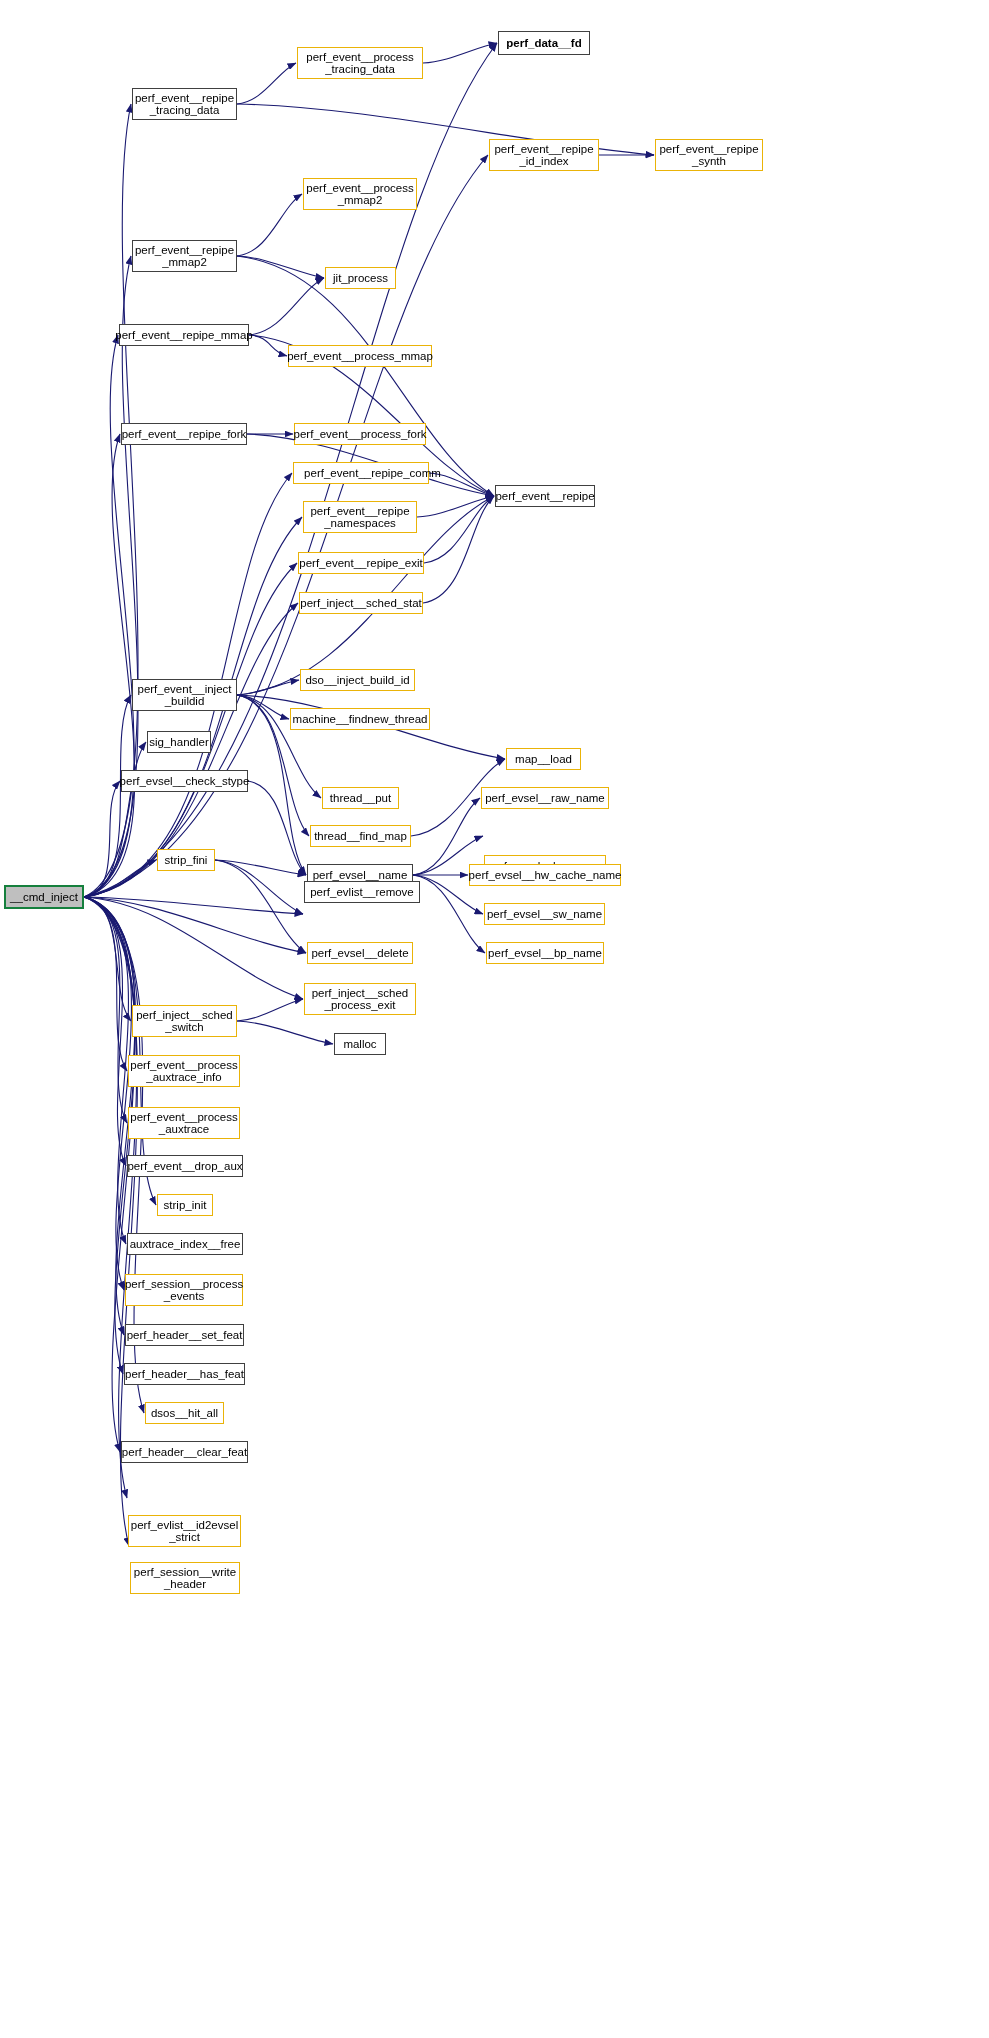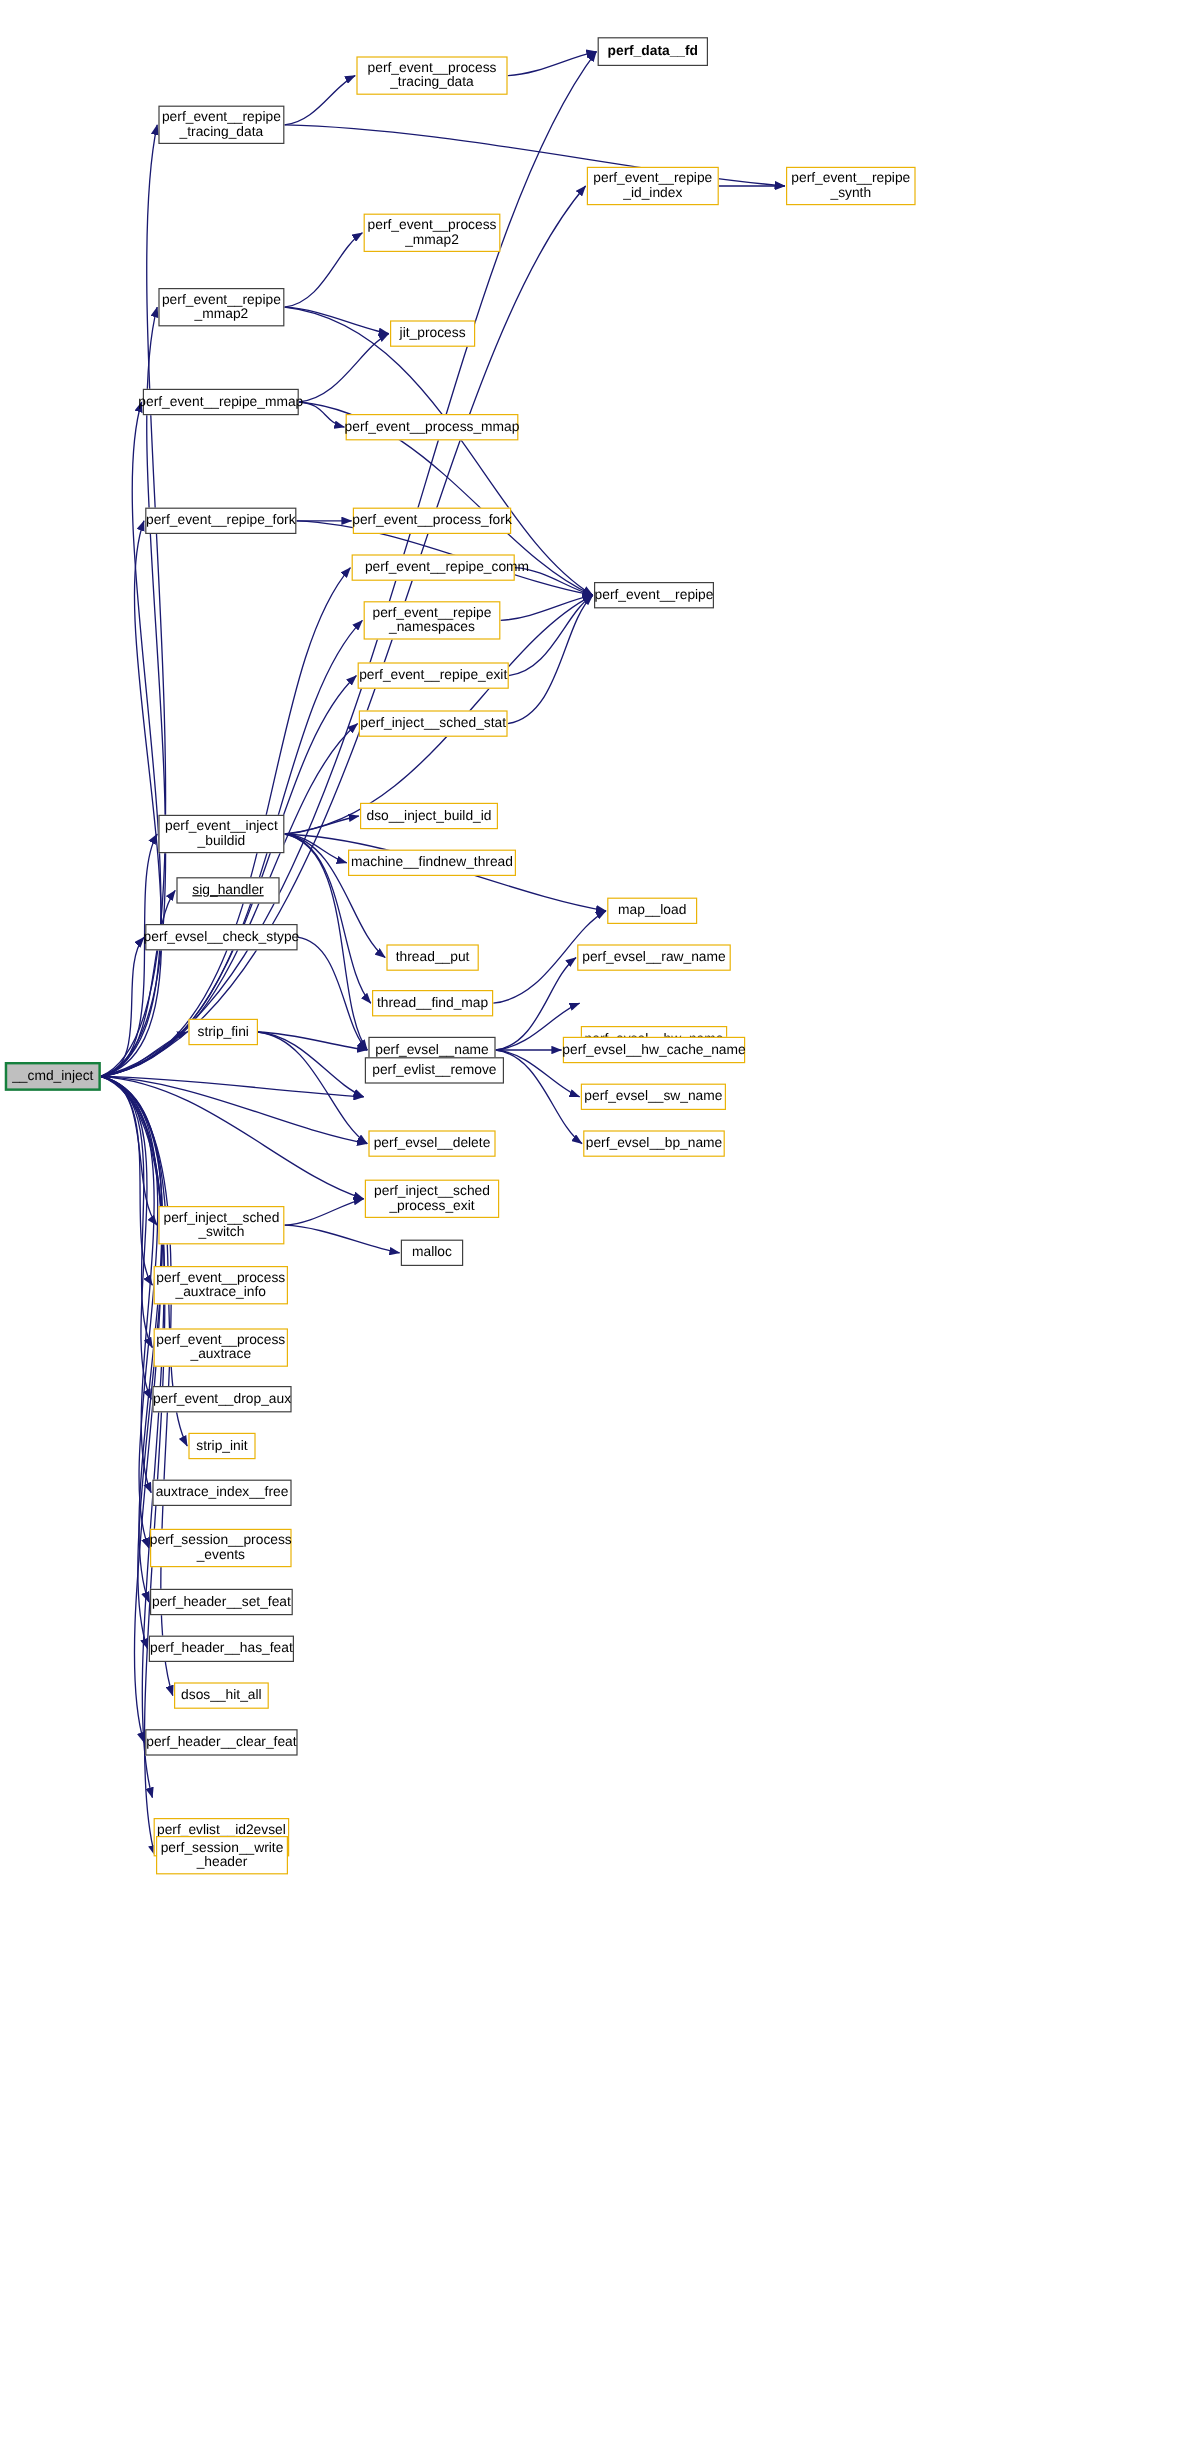--- a/index.html
+++ b/index.html
@@ -150,21 +150,21 @@
       <div class="node black" style="left: 495px; top: 485px; width: 100px; height: 22px;">perf_event__repipe</div>
       <div class="node red" style="left: 293px; top: 462px; width: 136px; height: 22px; padding-left: 25px;">perf_event__repipe_comm</div>
       <div class="node red" style="left: 303px; top: 501px; width: 114px; height: 32px;">perf_event__repipe
 _namespaces</div>
       <div class="node red" style="left: 298px; top: 552px; width: 126px; height: 22px;">perf_event__repipe_exit</div>
       <div class="node red" style="left: 299px; top: 592px; width: 124px; height: 22px;">perf_inject__sched_stat</div>
       <div class="node black" style="left: 132px; top: 679px; width: 105px; height: 32px;">perf_event__inject
 _buildid</div>
       <div class="node red" style="left: 300px; top: 669px; width: 115px; height: 22px;">dso__inject_build_id</div>
       <div class="node red" style="left: 290px; top: 708px; width: 140px; height: 22px;">machine__findnew_thread</div>
-      <div class="node black" style="left: 147px; top: 731px; width: 86px; height: 22px; text-decoration: underline;">sig_handler</div>
+      <div class="node black" style="left: 147px; top: 731px; width: 64px; height: 22px;">sig_handler</div>
       <div class="node black" style="left: 121px; top: 770px; width: 127px; height: 22px;">perf_evsel__check_stype</div>
       <div class="node red" style="left: 506px; top: 748px; width: 75px; height: 22px;">map__load</div>
       <div class="node red" style="left: 322px; top: 787px; width: 77px; height: 22px;">thread__put</div>
       <div class="node red" style="left: 481px; top: 787px; width: 128px; height: 22px;">perf_evsel__raw_name</div>
       <div class="node red" style="left: 310px; top: 825px; width: 101px; height: 22px;">thread__find_map</div>
       <div class="node red" style="left: 484px; top: 825px; width: 122px; height: 22px; margin-top: 30px;">perf_evsel__hw_name</div>
       <div class="node red" style="left: 157px; top: 849px; width: 58px; height: 22px;">strip_fini</div>
       <div class="node black" style="left: 307px; top: 864px; width: 106px; height: 22px;">perf_evsel__name</div>
       <div class="node red" style="left: 469px; top: 864px; width: 152px; height: 22px;">perf_evsel__hw_cache_name</div>
       <div class="node black" style="left: 304px; top: 881px; width: 116px; height: 22px;">perf_evlist__remove</div>
@@ -184,16 +184,16 @@
       <div class="node red" style="left: 157px; top: 1194px; width: 56px; height: 22px;">strip_init</div>
       <div class="node black" style="left: 127px; top: 1233px; width: 116px; height: 22px;">auxtrace_index__free</div>
       <div class="node red" style="left: 125px; top: 1274px; width: 118px; height: 32px;">perf_session__process
 _events</div>
       <div class="node black" style="left: 125px; top: 1324px; width: 119px; height: 22px;">perf_header__set_feat</div>
       <div class="node black" style="left: 124px; top: 1363px; width: 121px; height: 22px;">perf_header__has_feat</div>
       <div class="node red" style="left: 145px; top: 1402px; width: 79px; height: 22px;">dsos__hit_all</div>
       <div class="node black" style="left: 121px; top: 1441px; width: 127px; height: 22px;">perf_header__clear_feat</div>
       <div class="node red" style="left: 128px; top: 1482px; width: 113px; height: 32px; margin-top: 33px;">perf_evlist__id2evsel
 _strict</div>
-      <div class="node red" style="left: 130px; top: 1530px; width: 110px; height: 32px;">perf_session__write
+      <div class="node red" style="left: 130px; top: 1562px; width: 110px; height: 32px;">perf_session__write
 _header</div>
     </div>
 </div>
 
 </body></html>

